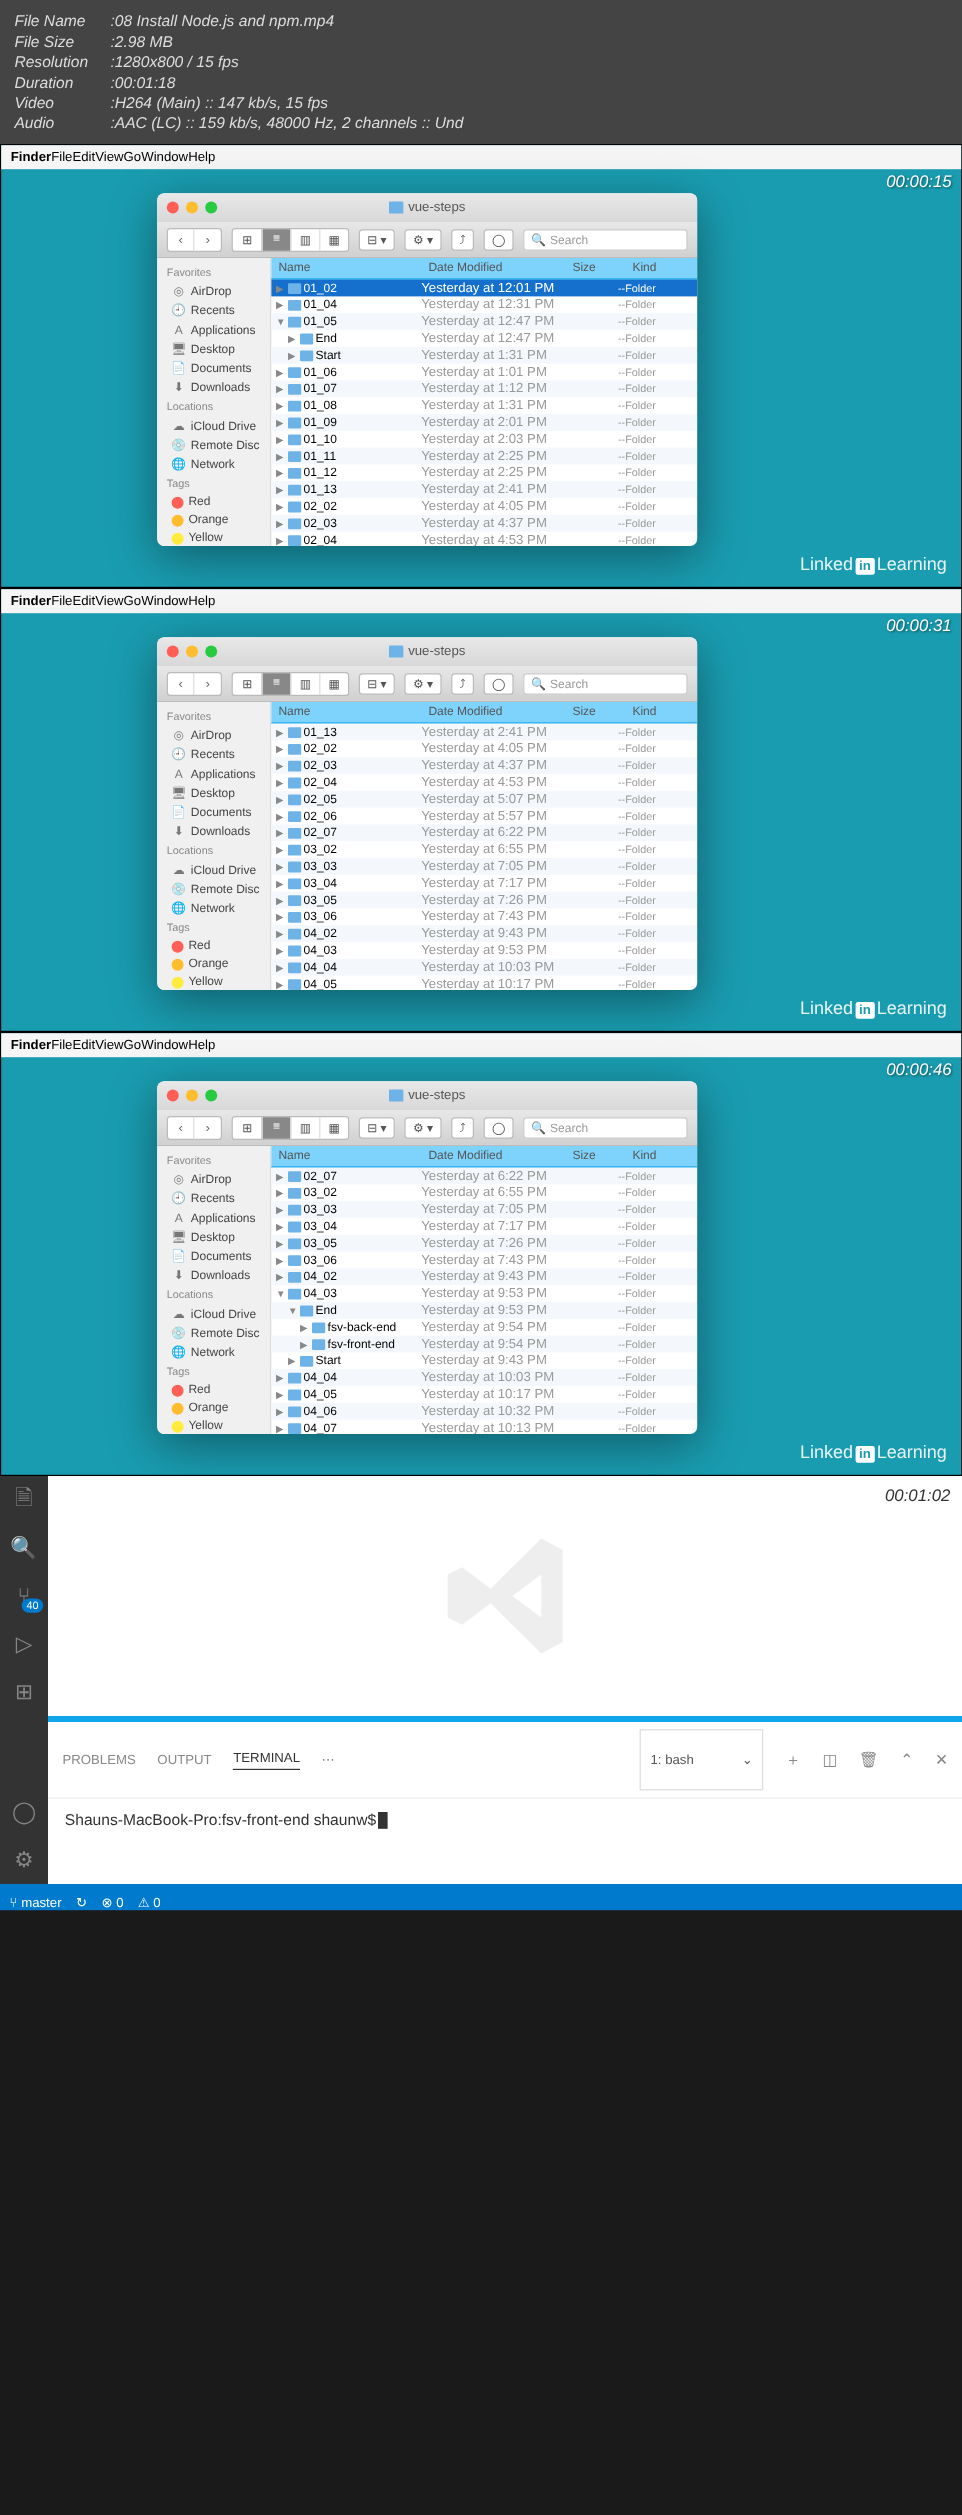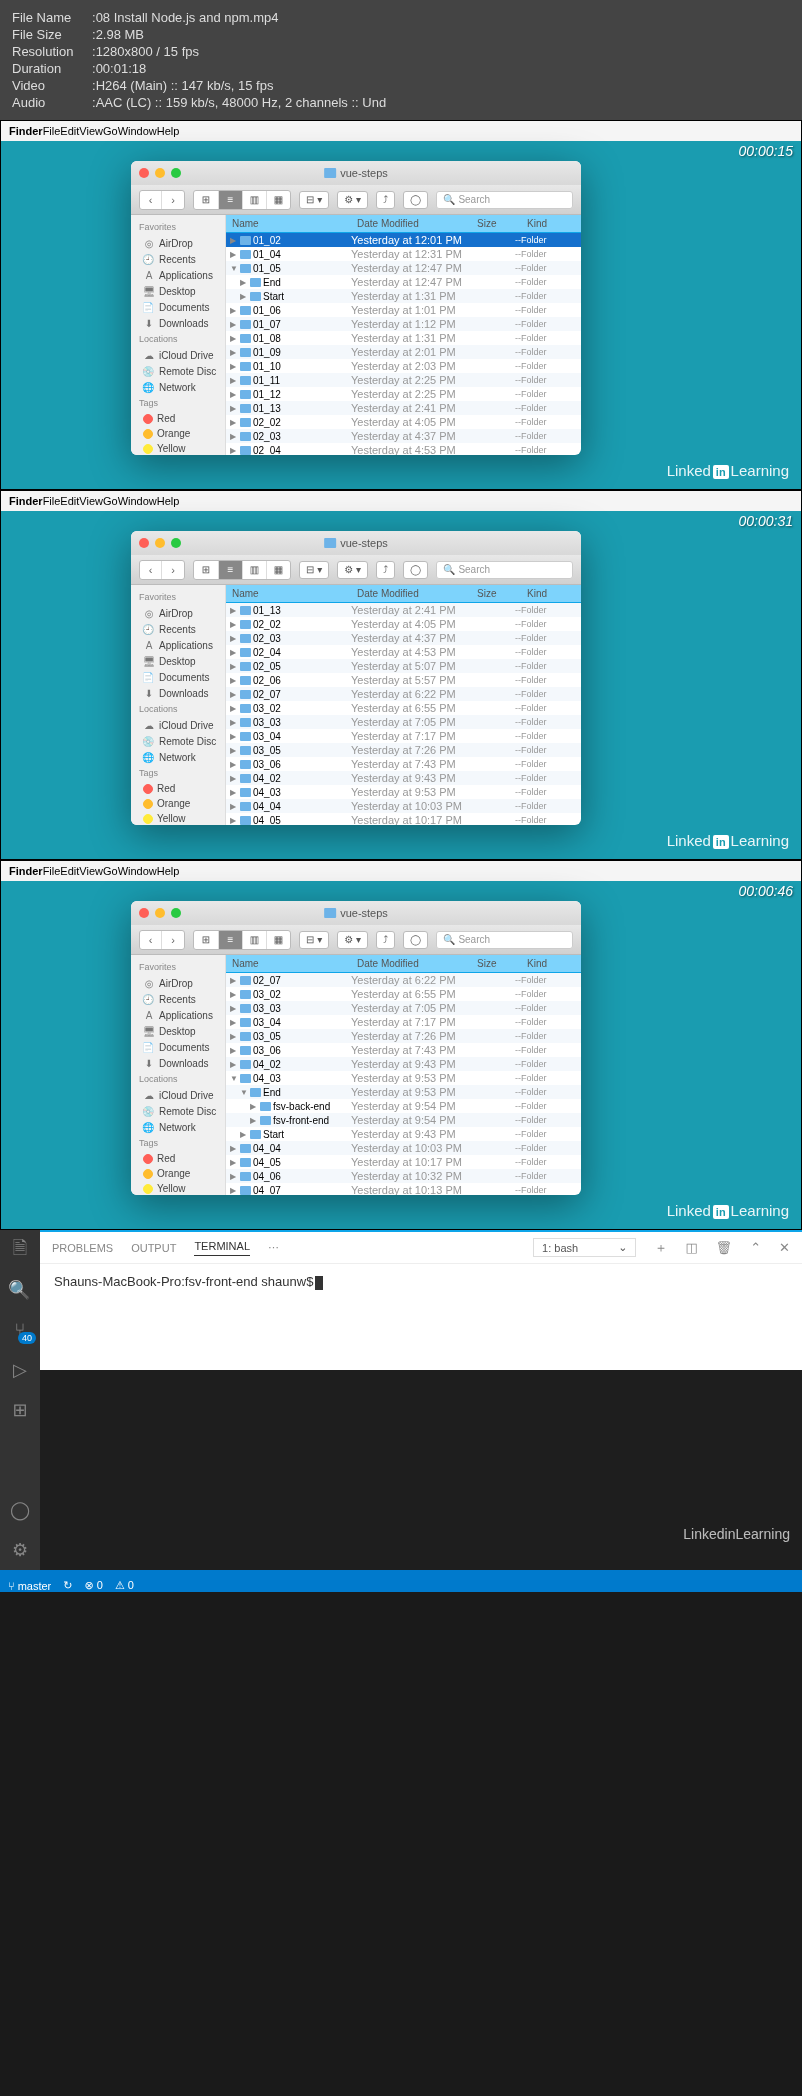--- a/index.html
+++ b/index.html
@@ -1,17 +1,17 @@
 <!DOCTYPE html>
 <html><head>
 <meta charset="utf-8">
 <style>
 *{margin:0;padding:0;box-sizing:border-box;font-family:-apple-system,BlinkMacSystemFont,"Helvetica Neue",sans-serif}
 body{background:#1a1a1a;width:802px}
-.meta{background:#444;color:#ddd;padding:8px 12px;font-size:13px}
+.meta{background:#444;color:#ddd;padding:8px 12px;font-style:italic;font-size:13px}
 .meta-row{display:flex;margin:2px 0}
 .meta-label{width:80px}
 .frame{position:relative;background:#1a9cb0;height:370px;border:1px solid #000}
 .menubar{background:#f5f5f5;height:20px;display:flex;align-items:center;padding:0 8px;font-size:11px;}
 .apple{font-size:13px}
 .timecode{position:absolute;top:22px;right:8px;color:#fff;font-size:14px;font-style:italic;text-shadow:1px 1px 2px rgba(0,0,0,.5)}
 .finder{position:absolute;left:130px;top:40px;width:450px;background:#fff;border-radius:6px;box-shadow:0 10px 40px rgba(0,0,0,.4);overflow:hidden}
 .titlebar{background:linear-gradient(#e8e8e8,#d8d8d8);height:24px;display:flex;align-items:center;padding:0 8px;position:relative}
 .dots{display:flex;gap:6px}
 .dot{width:10px;height:10px;border-radius:50%}
@@ -57,25 +57,25 @@
 .watermark .in{background:#fff;color:#1a9cb0;padding:1px 3px;border-radius:2px;font-size:11px;font-weight:700;margin:0 2px}
 .vscode{background:#1e1e1e;height:340px;display:flex;position:relative}
 .actbar{width:40px;background:#333;display:flex;flex-direction:column;align-items:center;padding:8px 0;gap:16px}
 .actbtn{width:24px;height:24px;color:#858585;display:flex;align-items:center;justify-content:center;font-size:18px}
 .actbtn.badge{position:relative}
 .actbtn.badge::after{content:attr(data-badge);position:absolute;bottom:-2px;right:-4px;background:#007acc;color:#fff;font-size:9px;padding:1px 4px;border-radius:8px}
 .vsmain{flex:1;display:flex;flex-direction:column}
 .editor{flex:1;background:#fff;display:flex;align-items:center;justify-content:center;position:relative}
 .vslogo{width:120px;height:120px;opacity:.08}
 .vstc{position:absolute;top:8px;right:10px;color:#333;font-size:14px;font-style:italic}
-.panel{height:140px;background:#fff;border-top:2px solid #0ea5e9;display:flex;flex-direction:column}
+.panel{height:140px;background:#fff;border-top:5px solid #0ea5e9;display:flex;flex-direction:column}
 .ptabs{display:flex;align-items:center;padding:6px 12px;gap:18px;font-size:11px;color:#888;border-bottom:1px solid #eee}
 .ptab.active{color:#333;border-bottom:1px solid #333;padding-bottom:3px}
 .pspace{flex:1}
-.psel{border:1px solid #ddd;padding:2px 8px;font-size:11px;color:#555;display:flex;align-items:center;gap:40px}
+.psel{border:1px solid #ddd;padding:18px 8px;font-size:11px;color:#555;display:flex;align-items:center;gap:40px}
 .picon{color:#888;font-size:13px}
 .term{flex:1;padding:10px 14px;font-family:Menlo,monospace;font-size:13px;color:#333}
 .cursor{display:inline-block;width:8px;height:14px;background:#333;vertical-align:middle;margin-left:2px}
 .statusbar{height:22px;background:#007acc;color:#fff;display:flex;align-items:flex-end;padding:0 8px;font-size:11px;gap:12px}
 .vswater{position:absolute;bottom:28px;right:12px;color:rgba(255,255,255,.7);font-size:14px}
 </style>
 </head>
 <body>
 
 <div class="meta">
@@ -812,20 +812,26 @@
 <div class="actbtn">🗎</div>
 <div class="actbtn">🔍</div>
 <div class="actbtn badge" data-badge="40">⑂</div>
 <div class="actbtn">▷</div>
 <div class="actbtn">⊞</div>
 <div style="flex:1"></div>
 <div class="actbtn">◯</div>
 <div class="actbtn">⚙</div>
 </div>
 <div class="vsmain">
+<div class="editor">
+<div class="vstc">00:01:02</div>
+<svg class="vslogo" viewBox="0 0 100 100">
+          <path fill="#333" d="M75 10L40 45 20 30 10 35v30l10 5 20-15 35 35 15-8V18z M75 35v30L55 50z"></path>
+        </svg>
+</div>
 <div class="panel">
 <div class="ptabs">
 <span class="ptab">PROBLEMS</span>
 <span class="ptab">OUTPUT</span>
 <span class="ptab active">TERMINAL</span>
 <span>⋯</span>
 <span class="pspace"></span>
 <span class="psel">
             <span>1: bash</span>
             <span>⌄</span>

